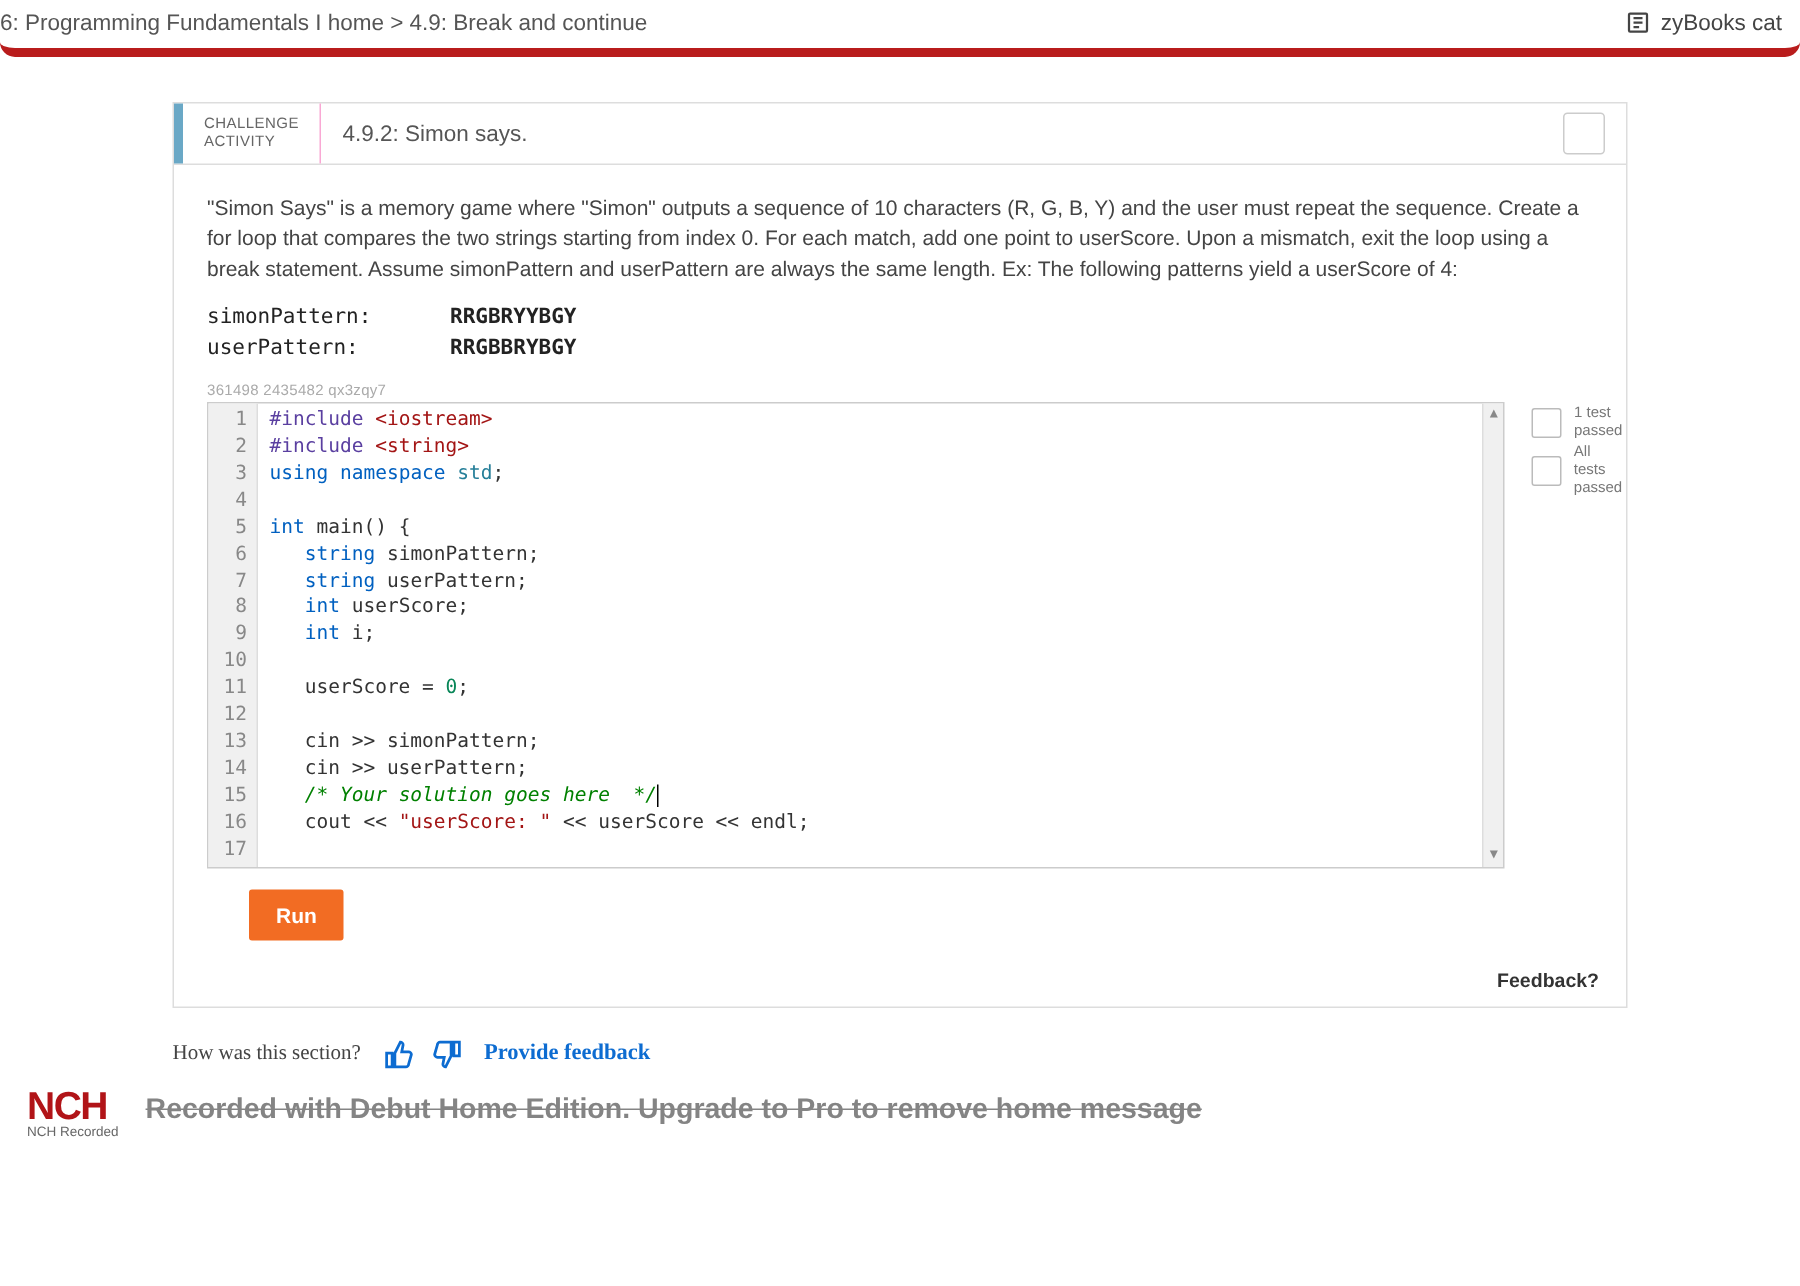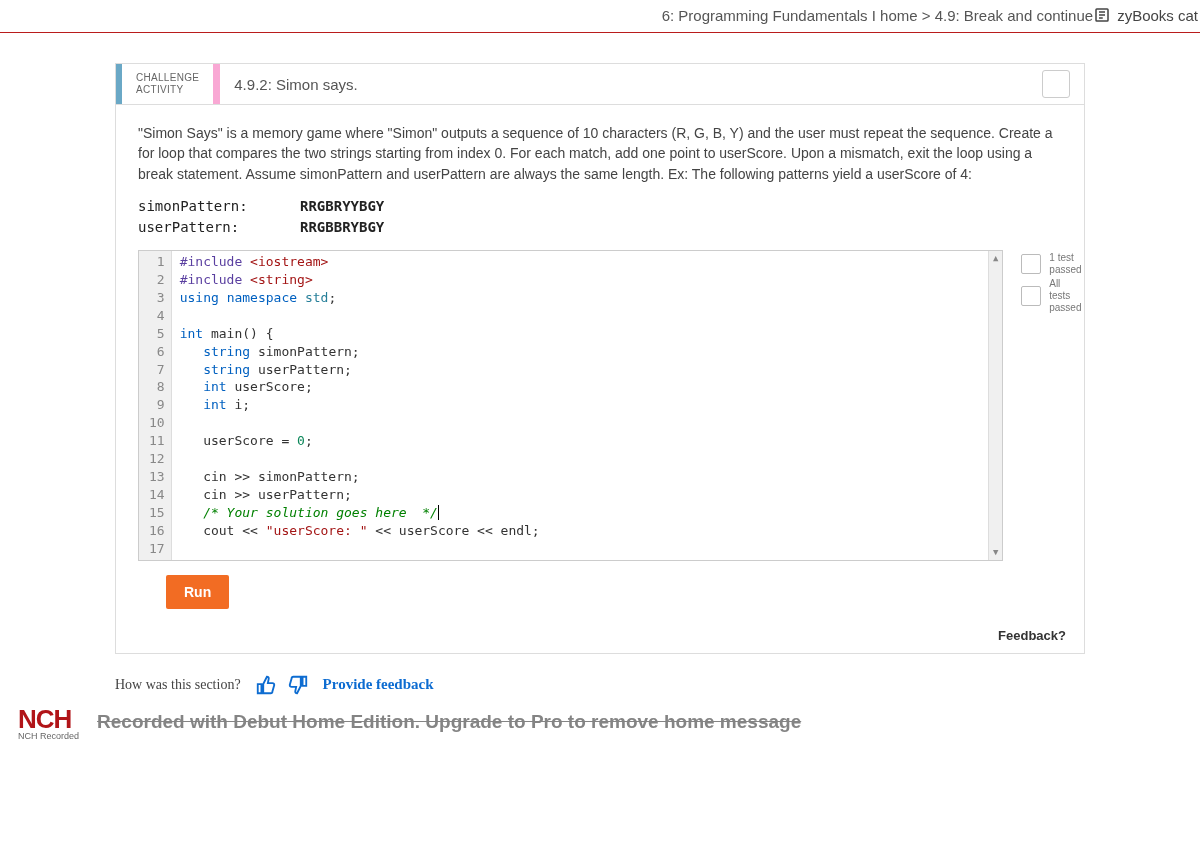--- a/index.html
+++ b/index.html
@@ -1,26 +1,26 @@
 <!DOCTYPE html>
 <html><head>
 <meta charset="utf-8">
 <style>
   * { box-sizing: border-box; margin: 0; padding: 0; }
   body { font-family: Arial, Helvetica, sans-serif; background: #fff; color: #333; font-size: 14px; }
-  .top-bar { display: flex; justify-content: flex-end; align-items: center; padding: 6px 0 8px 0; border-bottom: 1px solid #b91c1c; }
+  .top-bar { display: flex; justify-content: space-between; align-items: center; padding: 6px 0 8px 0; border-bottom: 6px solid #b91c1c; border-radius: 10px; }
   .breadcrumb { color: #555; font-size: 15px; padding-left: 0; }
-  .catalog-link { display: flex; align-items: center; gap: 6px; color: #444; font-size: 15px; padding-right: 2px; }
+  .catalog-link { display: flex; align-items: center; gap: 6px; color: #444; font-size: 15px; padding-right: 12px; }
   .catalog-link svg { width: 18px; height: 18px; }
 
   .content-wrap { padding: 30px 115px 0 115px; }
   .activity-card { border: 1px solid #ddd; background: #fff; }
   .act-head { display: flex; align-items: center; border-bottom: 1px solid #ddd; }
   .act-left-border { width: 6px; background: #6aa8c6; align-self: stretch; }
-  .act-label { padding: 8px 14px 8px 14px; font-size: 10px; color: #666; letter-spacing: 0.3px; line-height: 1.2; border-right: 7px solid #f9a8d4; }
+  .act-label { padding: 8px 14px 8px 14px; font-size: 10px; color: #666; letter-spacing: 0.3px; line-height: 1.2; border-right: 1px solid #f9a8d4; }
   .act-title { padding: 8px 14px; color: #555; font-size: 15px; flex: 1; }
   .act-icon-right { width: 28px; height: 28px; border: 1px solid #ccc; border-radius: 3px; margin-right: 14px; background: #fff; }
 
   .act-body { padding: 18px 22px 12px 22px; color: #444; font-size: 14px; line-height: 1.45; }
   .pattern-block { font-family: Consolas, monospace; margin-top: 12px; line-height: 1.5; font-size: 14px; color: #222; }
   .pattern-block b { font-weight: 700; margin-left: 44px; }
 
   .code-id { color: #aaa; font-size: 10px; letter-spacing: 0.2px; padding: 0 22px 2px 22px; }
 
   .editor-row { display: flex; gap: 18px; padding: 0 0 0 22px; }
@@ -89,20 +89,21 @@
     </div>
 
     <div class="act-body">
       <div>"Simon Says" is a memory game where "Simon" outputs a sequence of 10 characters (R, G, B, Y) and the user must repeat the sequence. Create a for loop that compares the two strings starting from index 0. For each match, add one point to userScore. Upon a mismatch, exit the loop using a break statement. Assume simonPattern and userPattern are always the same length. Ex: The following patterns yield a userScore of 4:</div>
       <div class="pattern-block">
         <div><span>simonPattern:</span> <b>RRGBRYYBGY</b></div>
         <div><span>userPattern:</span>&nbsp;&nbsp;<b>RRGBBRYBGY</b></div>
       </div>
     </div>
 
+    <div class="code-id">361498 2435482 qx3zqy7</div>
 
     <div class="editor-row">
       <div class="editor-box">
         <div class="gutter">1<br>2<br>3<br>4<br>5<br>6<br>7<br>8<br>9<br>10<br>11<br>12<br>13<br>14<br>15<br>16<br>17</div>
         <div class="code"><span class="pp">#include</span> <span class="st">&lt;iostream&gt;</span>
 <span class="pp">#include</span> <span class="st">&lt;string&gt;</span>
 <span class="kw">using</span> <span class="kw">namespace</span> <span class="ns">std</span>;
 
 <span class="ty">int</span> main() {
    <span class="ty">string</span> simonPattern;

